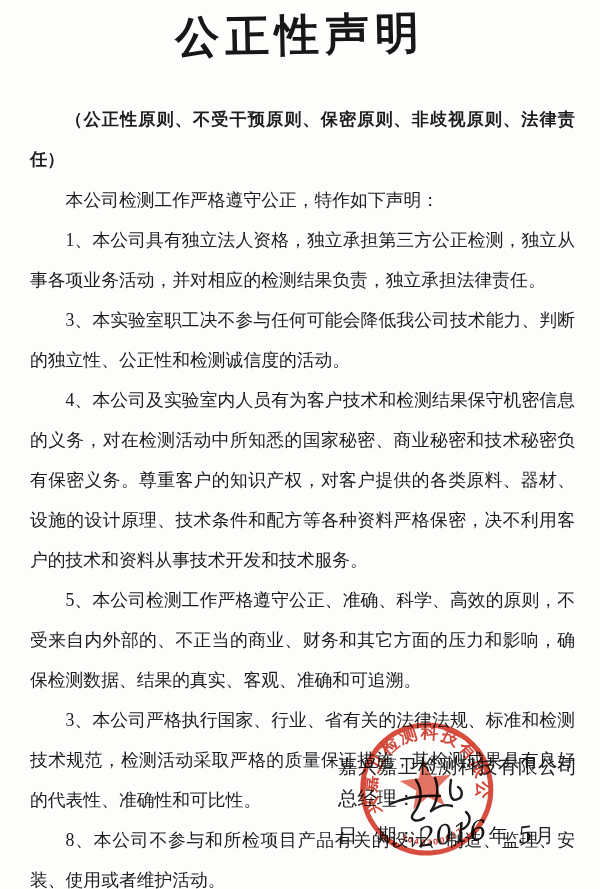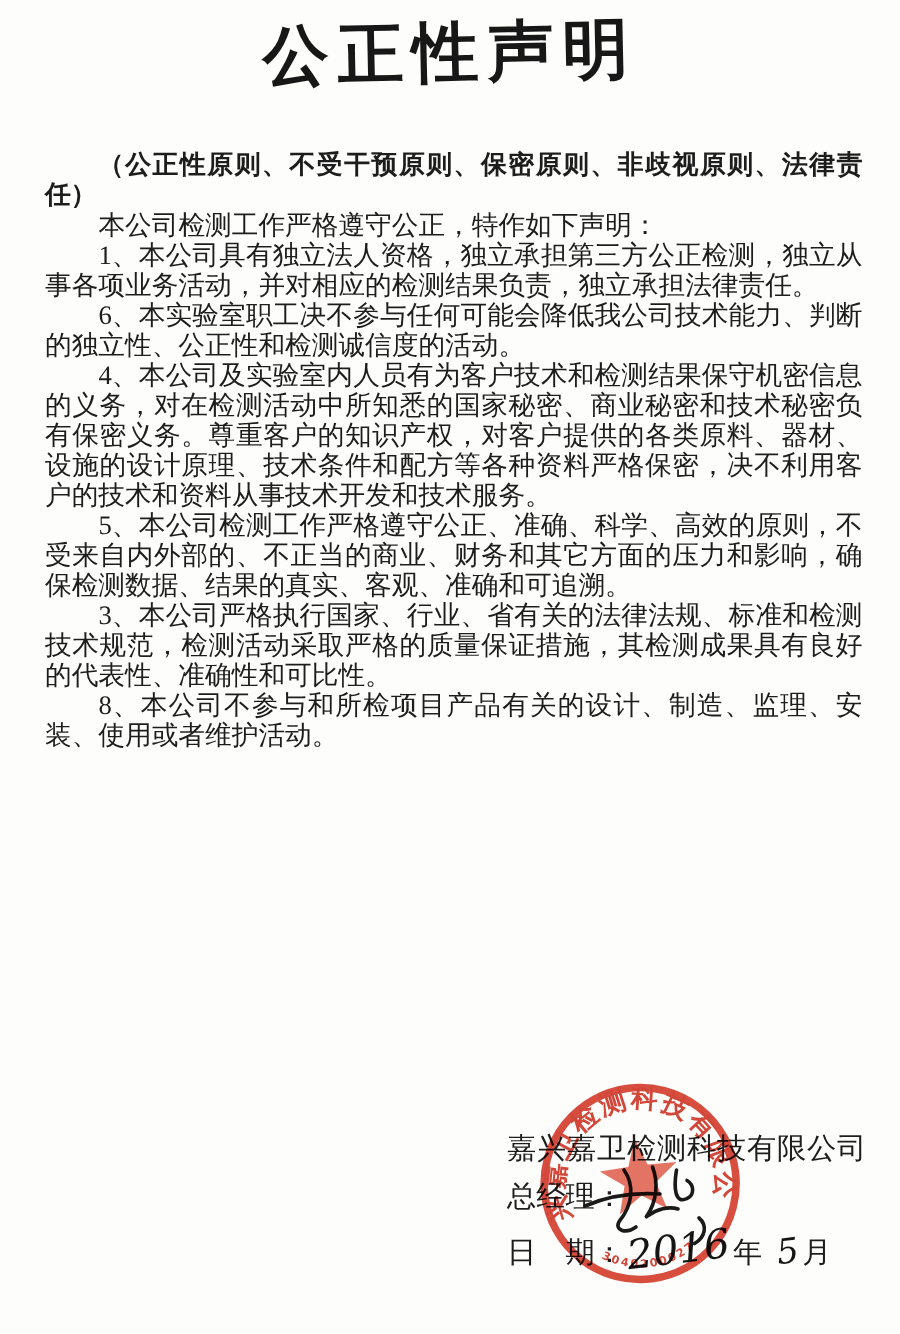--- a/index.html
+++ b/index.html
@@ -28,21 +28,21 @@
   }
   .content {
     position: absolute;
     top: 100px;
     left: 30px;
     width: 545px;
   }
   .content p {
     margin: 0;
     font-size: 17.8px;
-    line-height: 20px;
+    line-height: 40px;
     text-align: justify;
     text-indent: 2em;
     color: #1d1d1d;
   }
   .content p.principles {
     font-weight: 700;
     font-size: 17.2px;
     text-indent: 2.05em;
   }
   .sig-block {
@@ -109,21 +109,21 @@
 <body>
 
 <div class="page">
 
   <h1 class="title">公正性声明</h1>
 
   <div class="content">
     <p class="principles">（公正性原则、不受干预原则、保密原则、非歧视原则、法律责任）</p>
     <p>本公司检测工作严格遵守公正，特作如下声明：</p>
     <p>1、本公司具有独立法人资格，独立承担第三方公正检测，独立从事各项业务活动，并对相应的检测结果负责，独立承担法律责任。</p>
-    <p>6、本实验室职工决不参与任何可能会降低我公司技术能力、判断的独立性、公正性和检测诚信度的活动。</p>
+    <p>3、本实验室职工决不参与任何可能会降低我公司技术能力、判断的独立性、公正性和检测诚信度的活动。</p>
     <p>4、本公司及实验室内人员有为客户技术和检测结果保守机密信息的义务，对在检测活动中所知悉的国家秘密、商业秘密和技术秘密负有保密义务。尊重客户的知识产权，对客户提供的各类原料、器材、设施的设计原理、技术条件和配方等各种资料严格保密，决不利用客户的技术和资料从事技术开发和技术服务。</p>
     <p>5、本公司检测工作严格遵守公正、准确、科学、高效的原则，不受来自内外部的、不正当的商业、财务和其它方面的压力和影响，确保检测数据、结果的真实、客观、准确和可追溯。</p>
     <p>3、本公司严格执行国家、行业、省有关的法律法规、标准和检测技术规范，检测活动采取严格的质量保证措施，其检测成果具有良好的代表性、准确性和可比性。</p>
     <p>8、本公司不参与和所检项目产品有关的设计、制造、监理、安装、使用或者维护活动。</p>
   </div>
 
   <div class="sig-block">
     <div class="sig-company">嘉兴嘉卫检测科技有限公司</div>
     <div class="sig-role">
       <span>总经理：</span>

